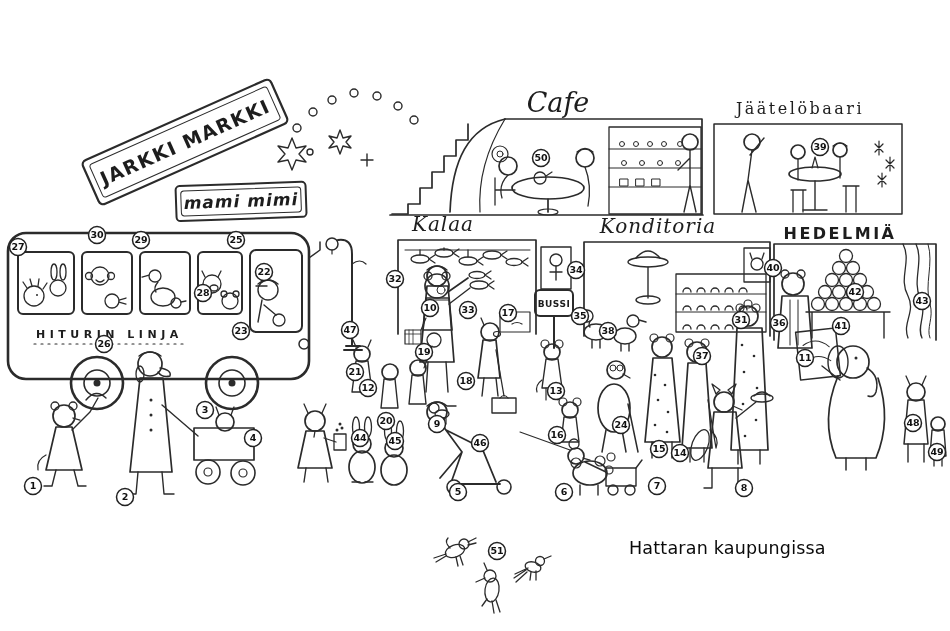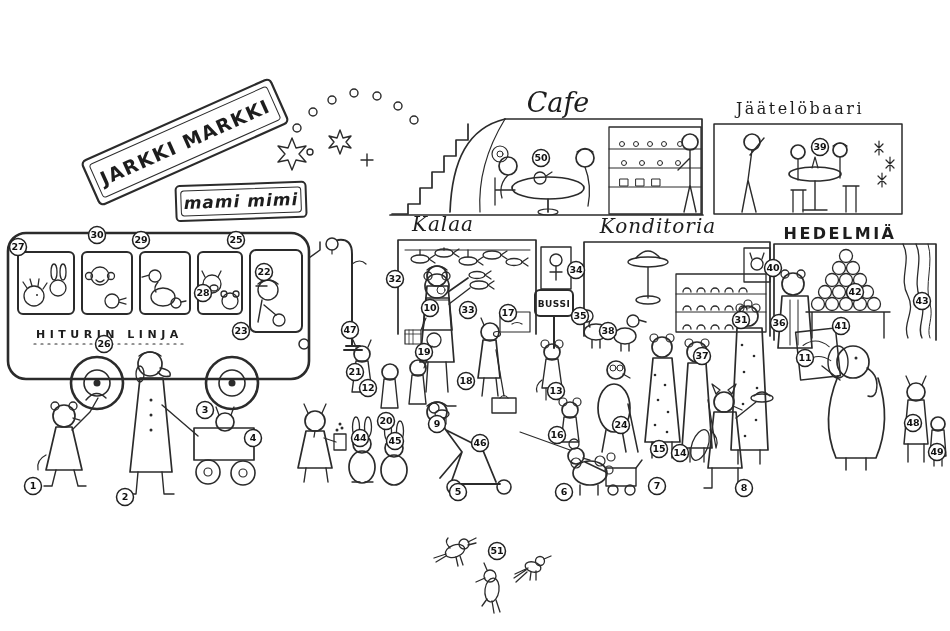--- a/index.html
+++ b/index.html
@@ -746,13 +746,14 @@
           <circle cx="541" cy="158" r="8.5" fill="#fff" stroke="#222" stroke-width="1.5"></circle>
           <text x="541" y="161.4" text-anchor="middle" class="marker-num">50</text>
         </g>
         <g>
           <circle cx="497" cy="551" r="8.5" fill="#fff" stroke="#222" stroke-width="1.5"></circle>
           <text x="497" y="554.4" text-anchor="middle" class="marker-num">51</text>
         </g>
       </g>
   </svg>
 
+  <div class="caption">Hattaran kaupungissa</div>
 </div>
 
 </body></html>

